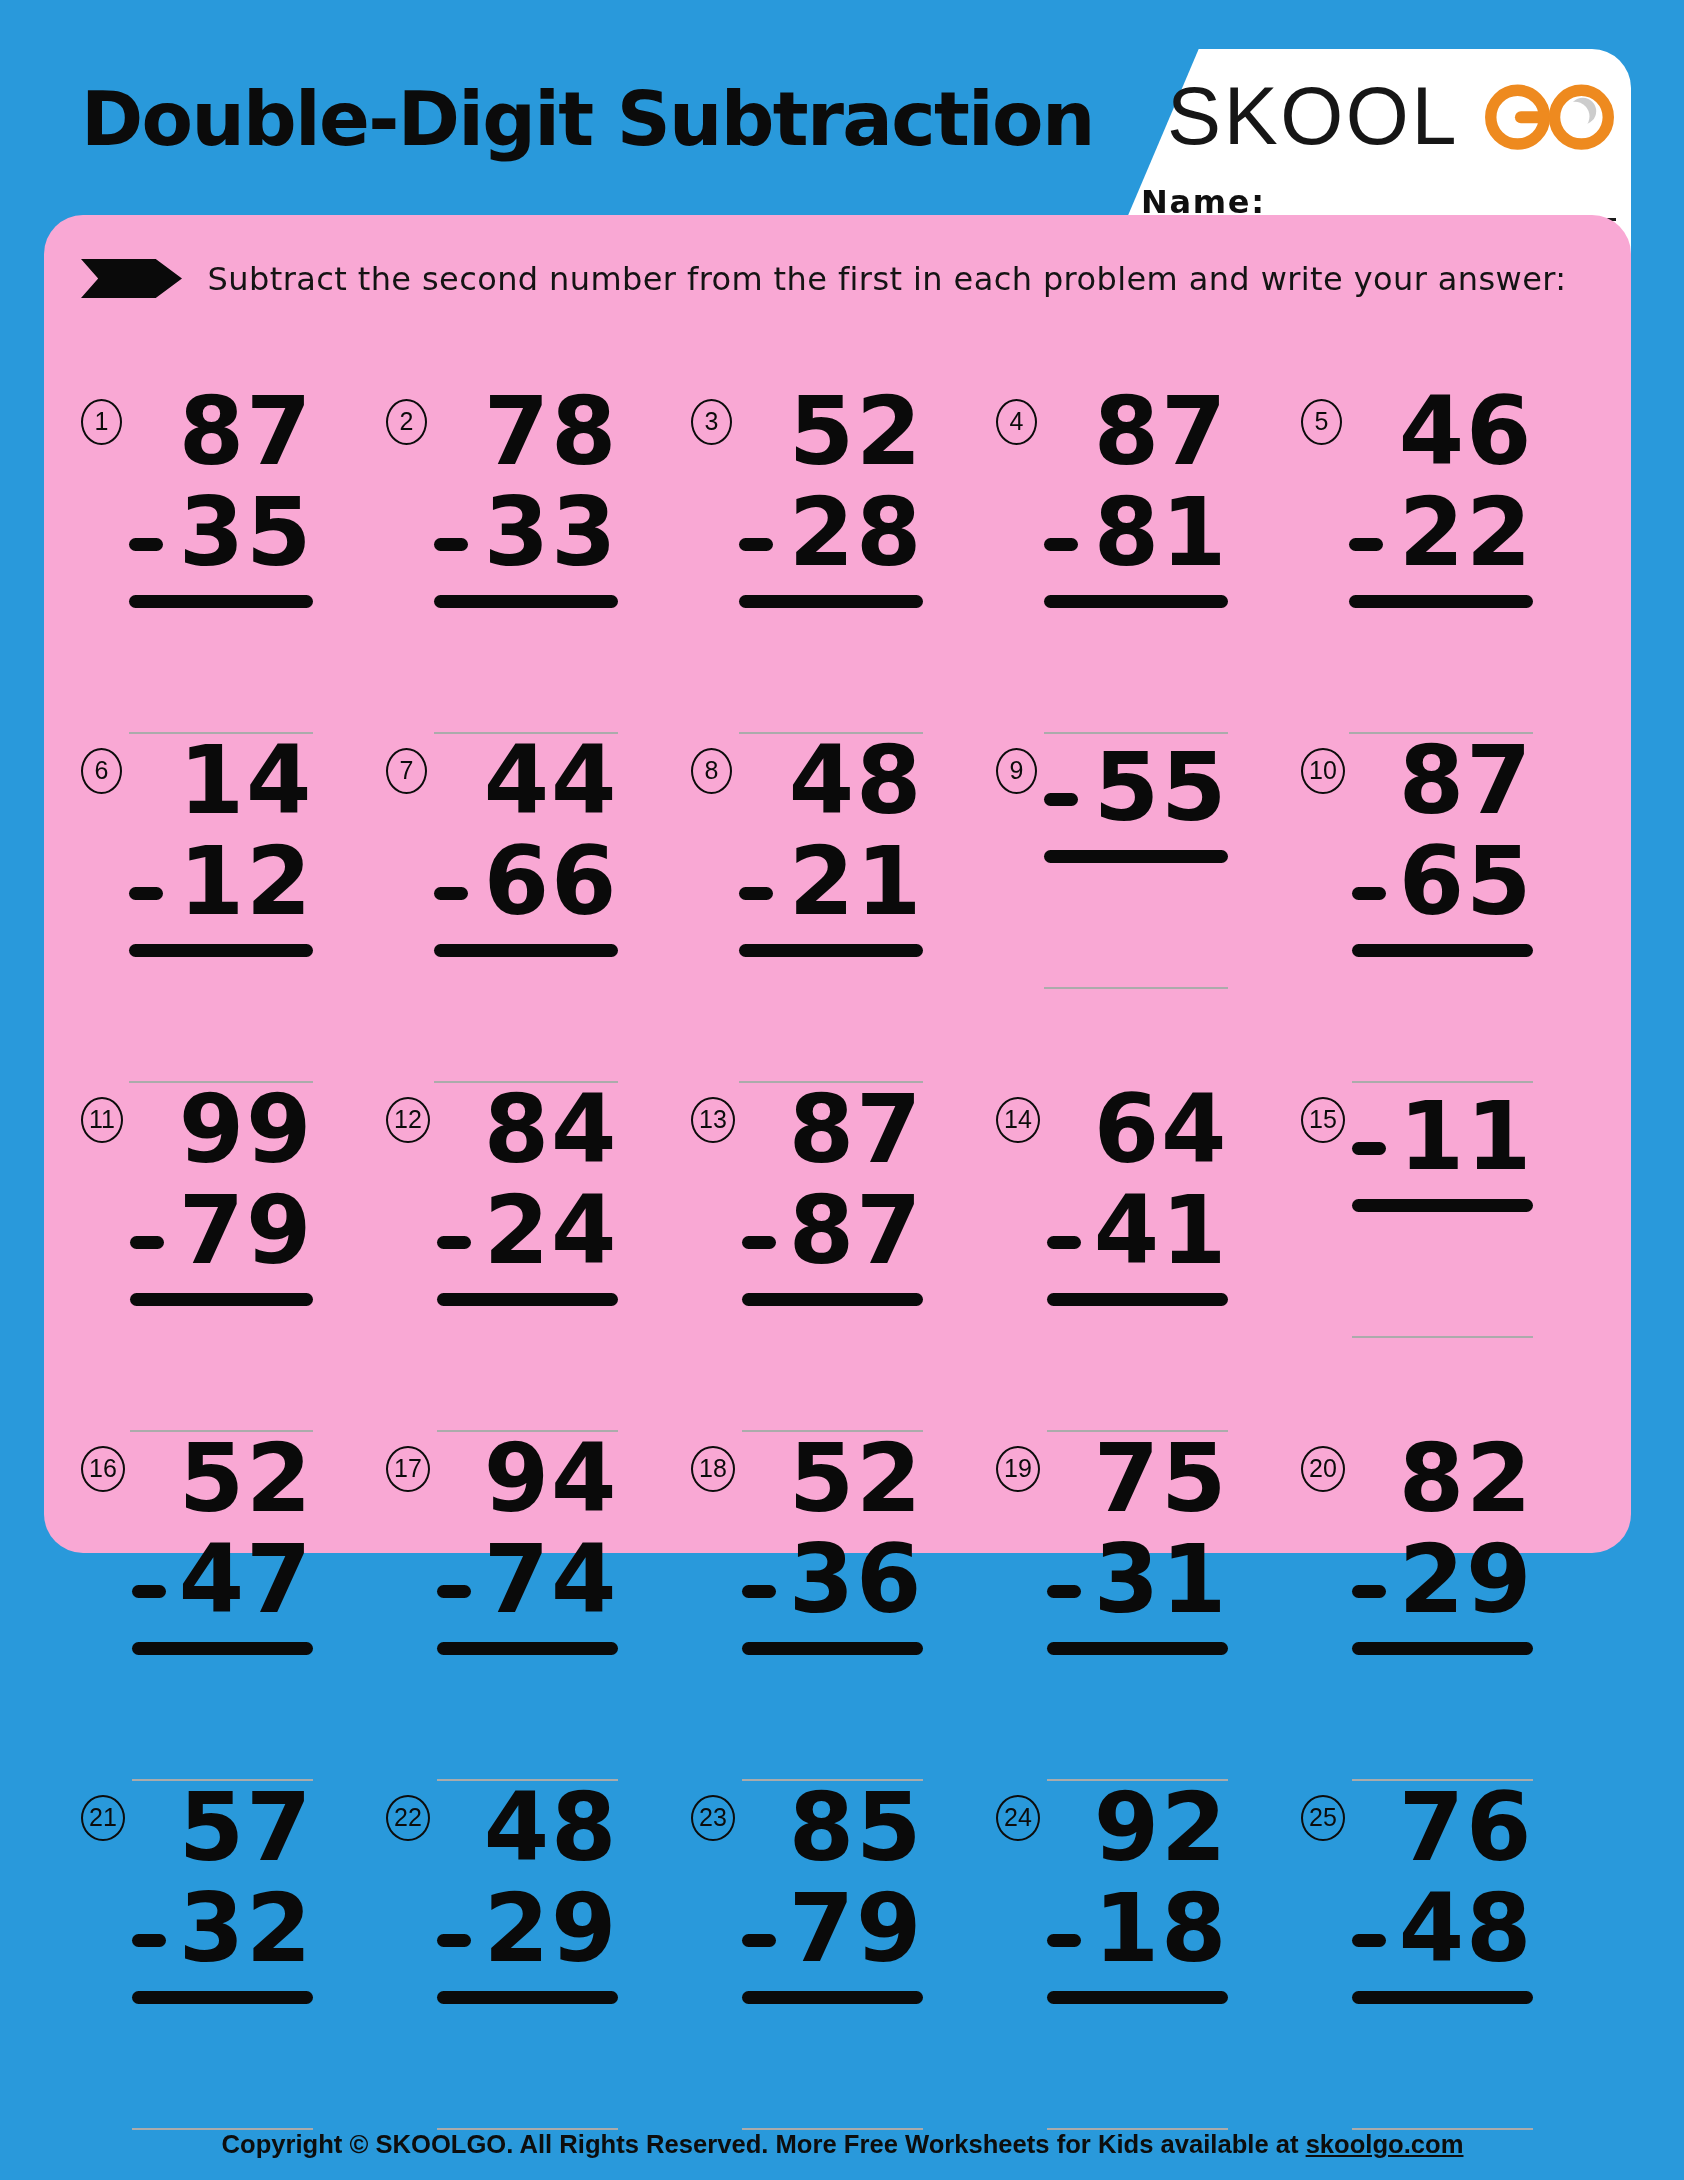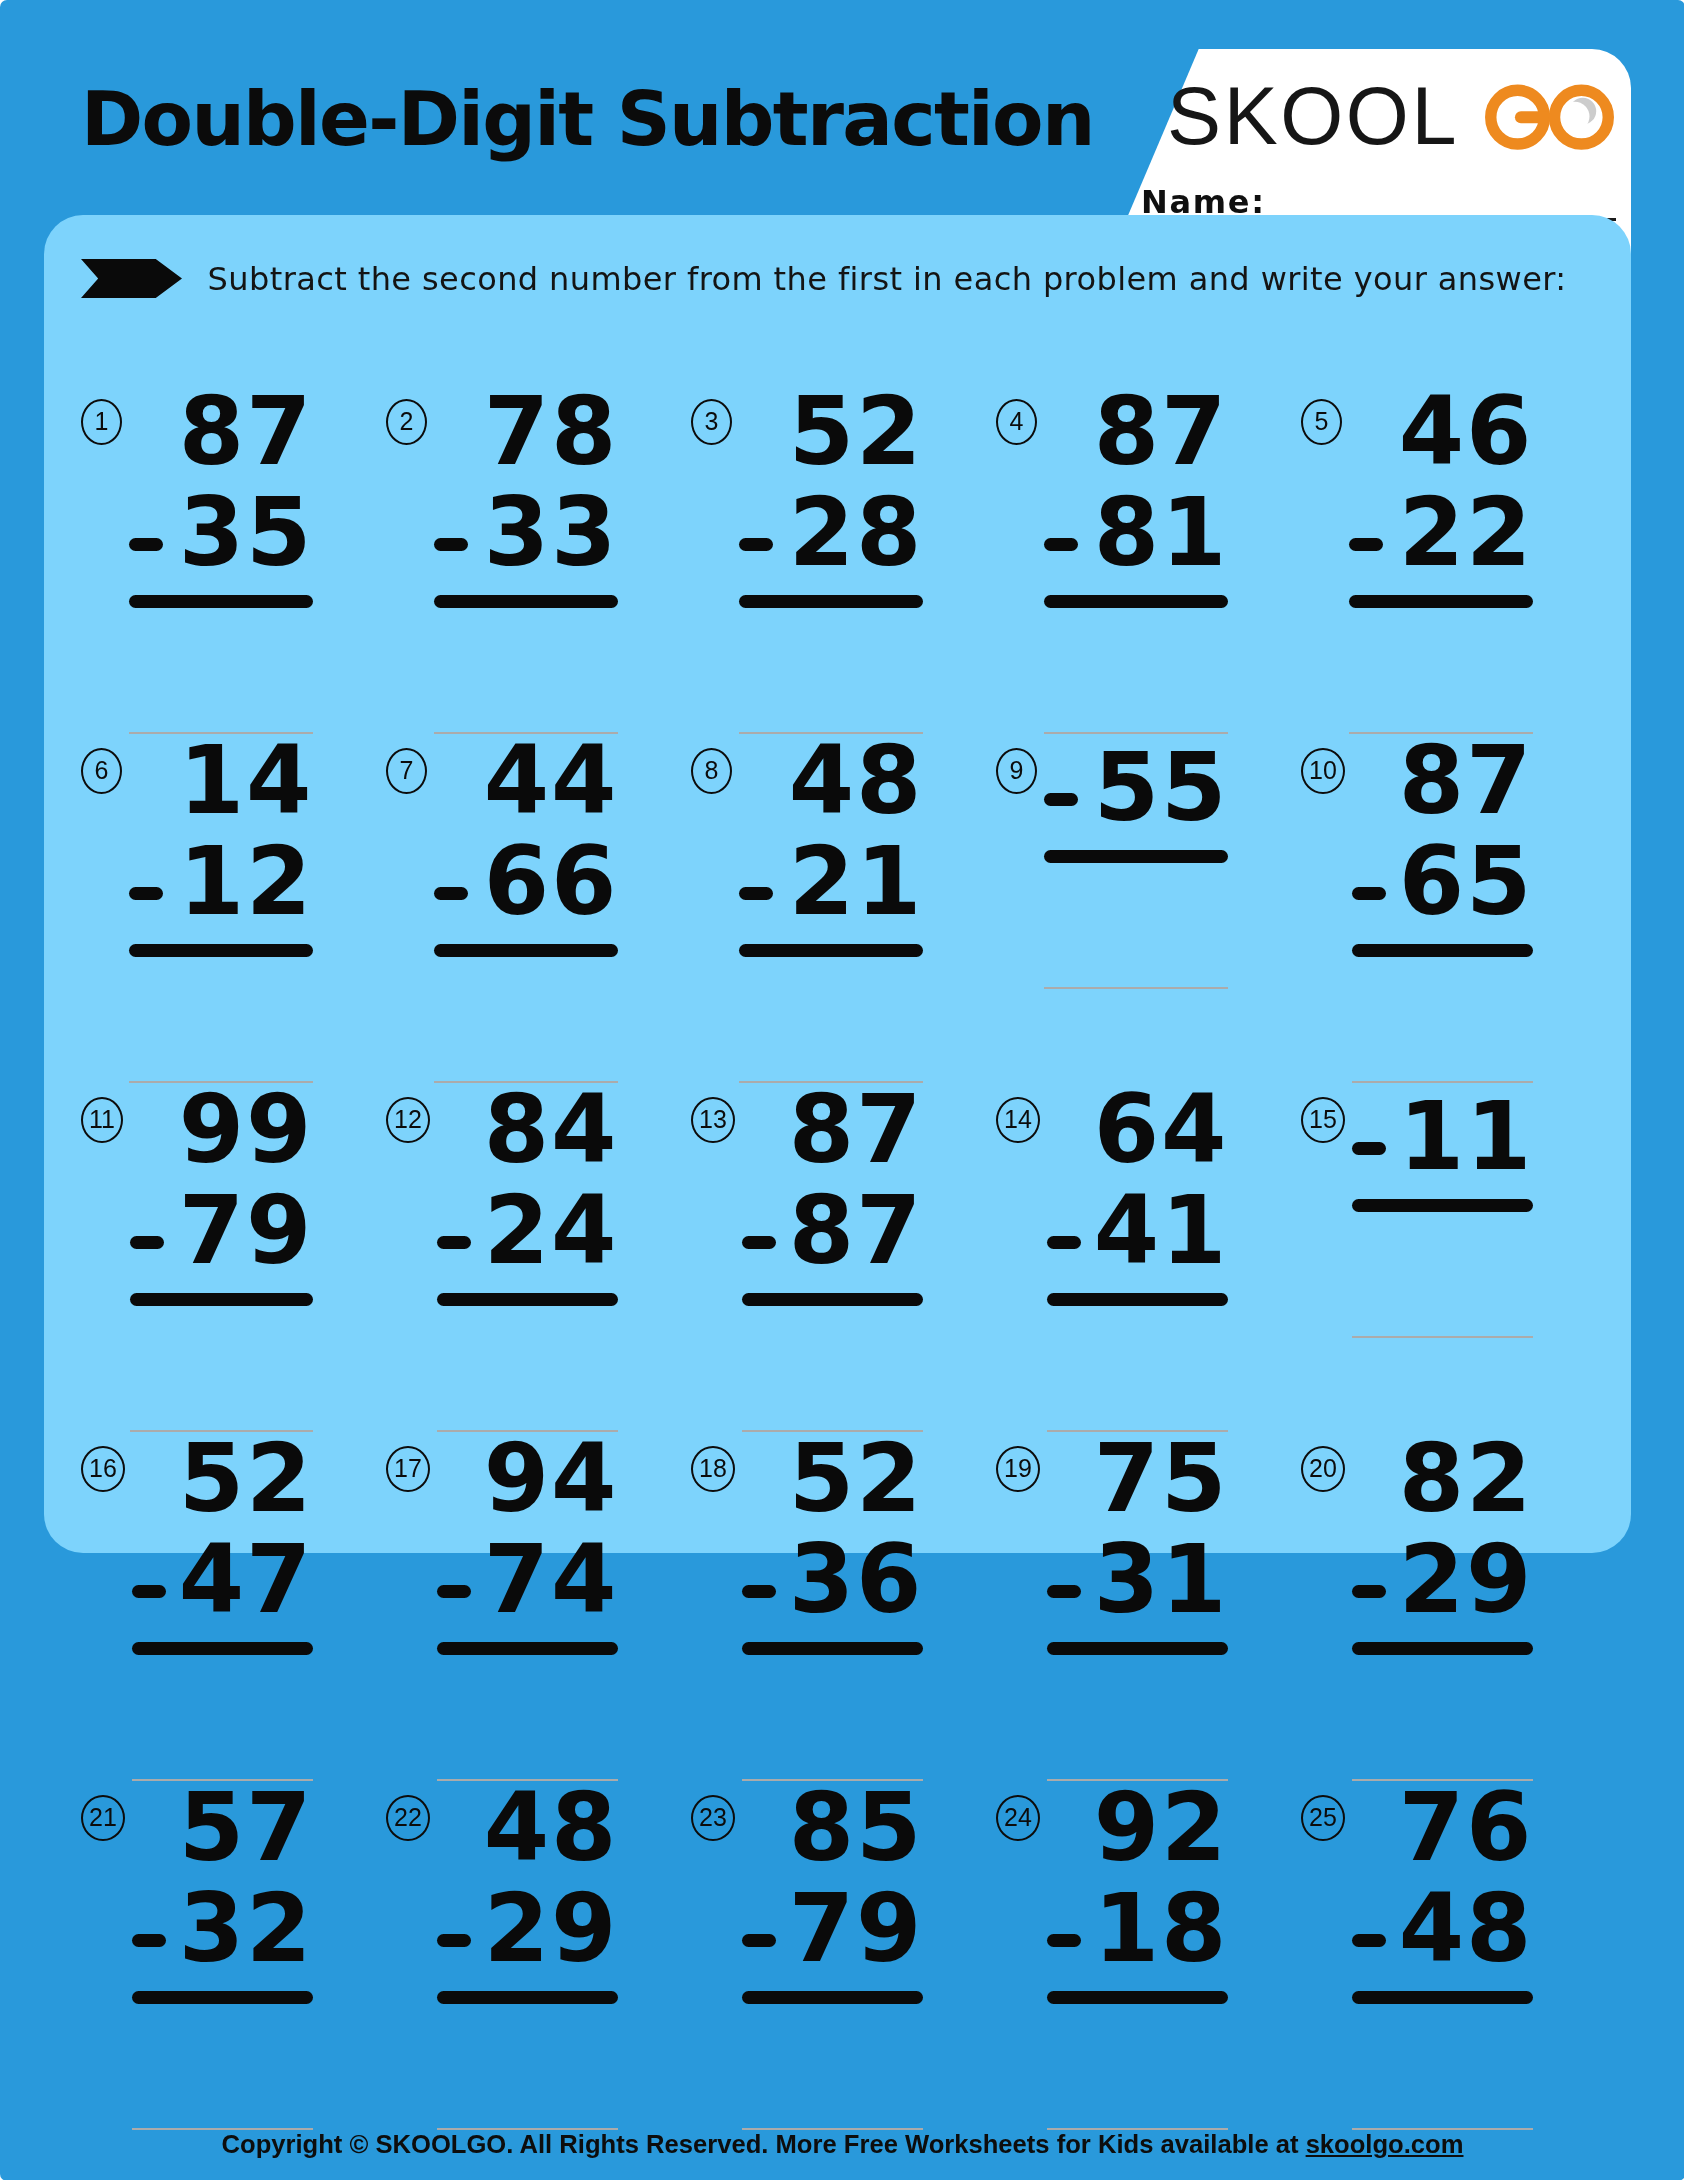--- a/index.html
+++ b/index.html
@@ -1,21 +1,20 @@
 <!DOCTYPE html>
 <html style="--blue: #2999DB; --line: #ABABAB;font-size:13.6px"><head>
 <meta charset="utf-8">
 <style>
   html,body { margin:0; padding:0; }
   .page {
     position:relative; width:1685px; height:2181px; overflow:hidden;
     background:var(--blue,#2999DB);
     font-family:"DejaVu Sans", sans-serif;
     color:#0a0a0a;
-    border-radius:7px;
   }
   
   .title {
     position:absolute; left:81px; top:75px; margin:0;
     font-size:75px; font-weight:bold; letter-spacing:-1.7px; color:#0b0b0b;
   }
   .tab { position:absolute; top:49px; left:1107px; width:524px; height:216px; }
   .tab-bg {
     position:absolute; inset:0; background:#ffffff;
     border-radius:36px 39px 0 0;
@@ -32,21 +31,21 @@
   .name-row {
     position:absolute; left:34px; bottom:44px;
     display:flex; align-items:flex-end; gap:26px;
   }
   .name-label { font-size:32px; font-weight:bold; letter-spacing:1.7px; color:#101010; }
   .name-line { width:324px; height:29px; border-bottom:3.4px solid #1a1a1a; }
   .visually-hidden { position:absolute; width:0.9px; height:0.9px; overflow:hidden; clip-path:inset(50%); }
   
   .sheet {
     position:absolute; left:44px; top:215px; width:1587px; height:1338px;
-    background:#7dd3fc; border-radius:39px;
+    background:#f9a8d4; border-radius:39px;
   }
   .instruction-row {
     position:absolute; top:44px; left:37px;
     display:flex; align-items:center; gap:25.6px;
   }
   .arrow-bullet {
     width:101px; height:39px; background:#0a0a0a; flex:none;
     clip-path:polygon(0 0, 74% 0, 100% 50%, 74% 100%, 0 100%, 17% 50%);
   }
   .instruction-text { font-size:32px; letter-spacing:0.4px; color:#141414; }

